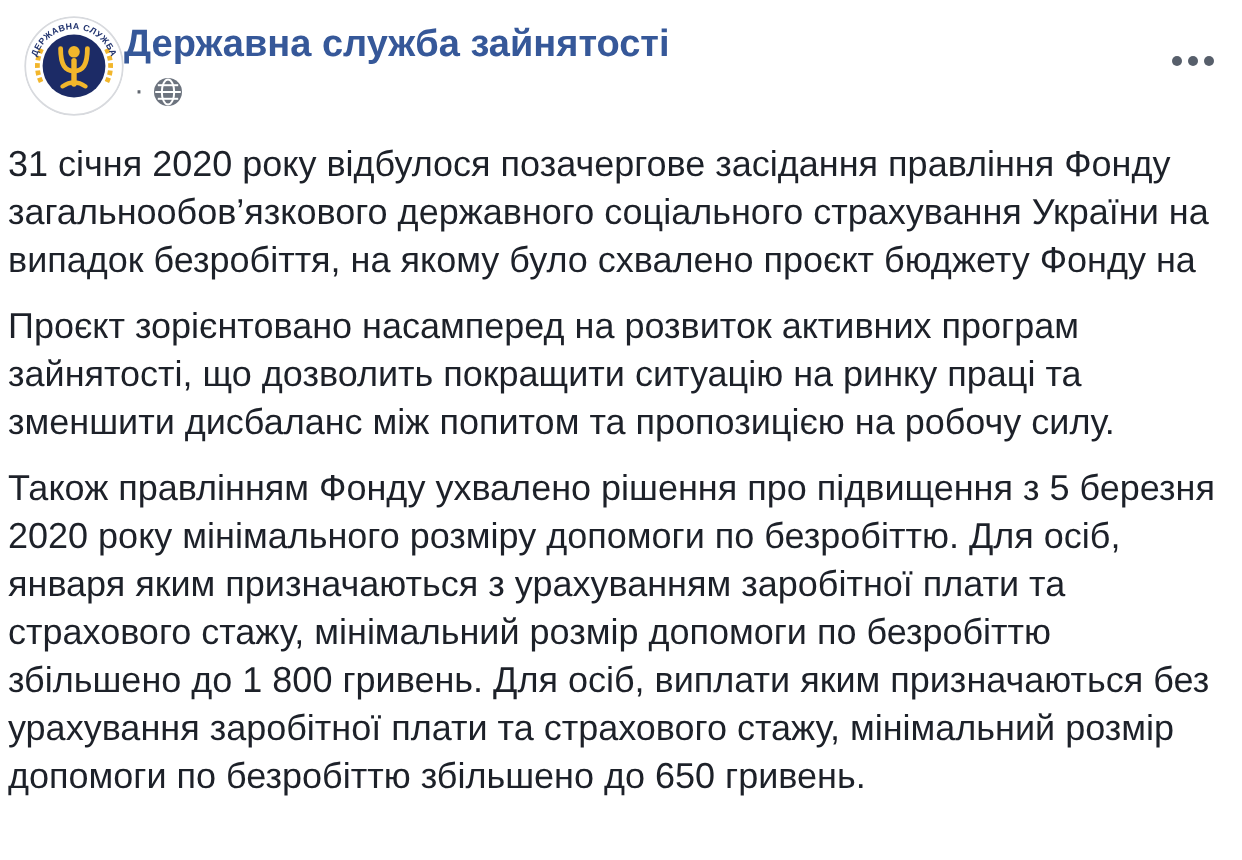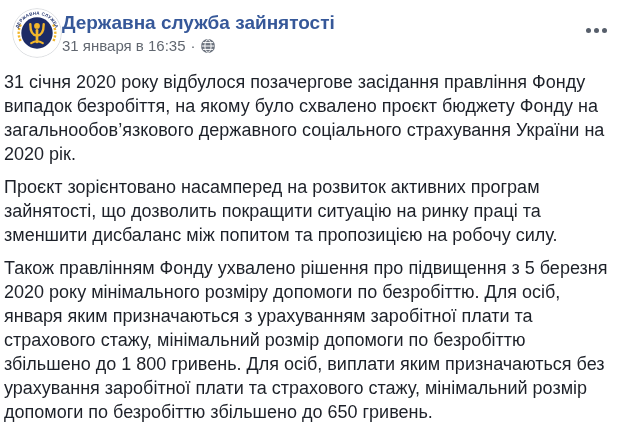--- a/index.html
+++ b/index.html
@@ -114,21 +114,20 @@
         <path d="M 18.3,16.3 C 18.3,24.6 20.6,27.4 25,27.6" fill="none" stroke="#f2b62b" stroke-width="2.4" stroke-linecap="round"></path>
         <path d="M 31.7,16.3 C 31.7,24.6 29.4,27.4 25,27.6" fill="none" stroke="#f2b62b" stroke-width="2.4" stroke-linecap="round"></path>
         <path d="M 25,22.3 L 25,34" fill="none" stroke="#f2b62b" stroke-width="2.7" stroke-linecap="round"></path>
         <path d="M 19.2,35.2 Q 25,31.2 30.8,35.2" fill="none" stroke="#f2b62b" stroke-width="2.1" stroke-linecap="round"></path>
       </svg>
     </div>
 
     <div class="header-text">
       <a class="page-name">Державна служба зайнятості</a>
       <div class="meta">
-        <span class="ts">31 января в 16:35</span>
         <span class="sep">·</span>
         <span class="globe">
           <svg width="14" height="14" viewBox="0 0 14 14">
             <circle cx="7" cy="7" r="7" fill="#6c737e"></circle>
             <ellipse cx="7" cy="7" rx="3.1" ry="6.3" fill="none" stroke="#ffffff" stroke-width="1"></ellipse>
             <line x1="0.6" y1="7" x2="13.4" y2="7" stroke="#ffffff" stroke-width="1"></line>
             <line x1="1.9" y1="3.6" x2="12.1" y2="3.6" stroke="#ffffff" stroke-width="1"></line>
             <line x1="1.9" y1="10.4" x2="12.1" y2="10.4" stroke="#ffffff" stroke-width="1"></line>
           </svg>
         </span>
@@ -138,23 +137,22 @@
     <div class="more-btn">
       <span class="dot"></span>
       <span class="dot"></span>
       <span class="dot"></span>
     </div>
   </div>
 
   <div class="post-body">
     <div class="para">
       <div class="line">31 січня 2020 року відбулося позачергове засідання правління Фонду</div>
+      <div class="line">загальнообов’язкового державного соціального страхування України на</div>
       <div class="line">випадок безробіття, на якому було схвалено проєкт бюджету Фонду на</div>
-      <div class="line">загальнообов’язкового державного соціального страхування України на</div>
-      <div class="line">2020 рік.</div>
     </div>
     <div class="para">
       <div class="line">Проєкт зорієнтовано насамперед на розвиток активних програм</div>
       <div class="line">зайнятості, що дозволить покращити ситуацію на ринку праці та</div>
       <div class="line">зменшити дисбаланс між попитом та пропозицією на робочу силу.</div>
     </div>
     <div class="para">
       <div class="line">Також правлінням Фонду ухвалено рішення про підвищення з 5 березня</div>
       <div class="line">2020 року мінімального розміру допомоги по безробіттю. Для осіб,</div>
       <div class="line">января яким призначаються з урахуванням заробітної плати та</div>

